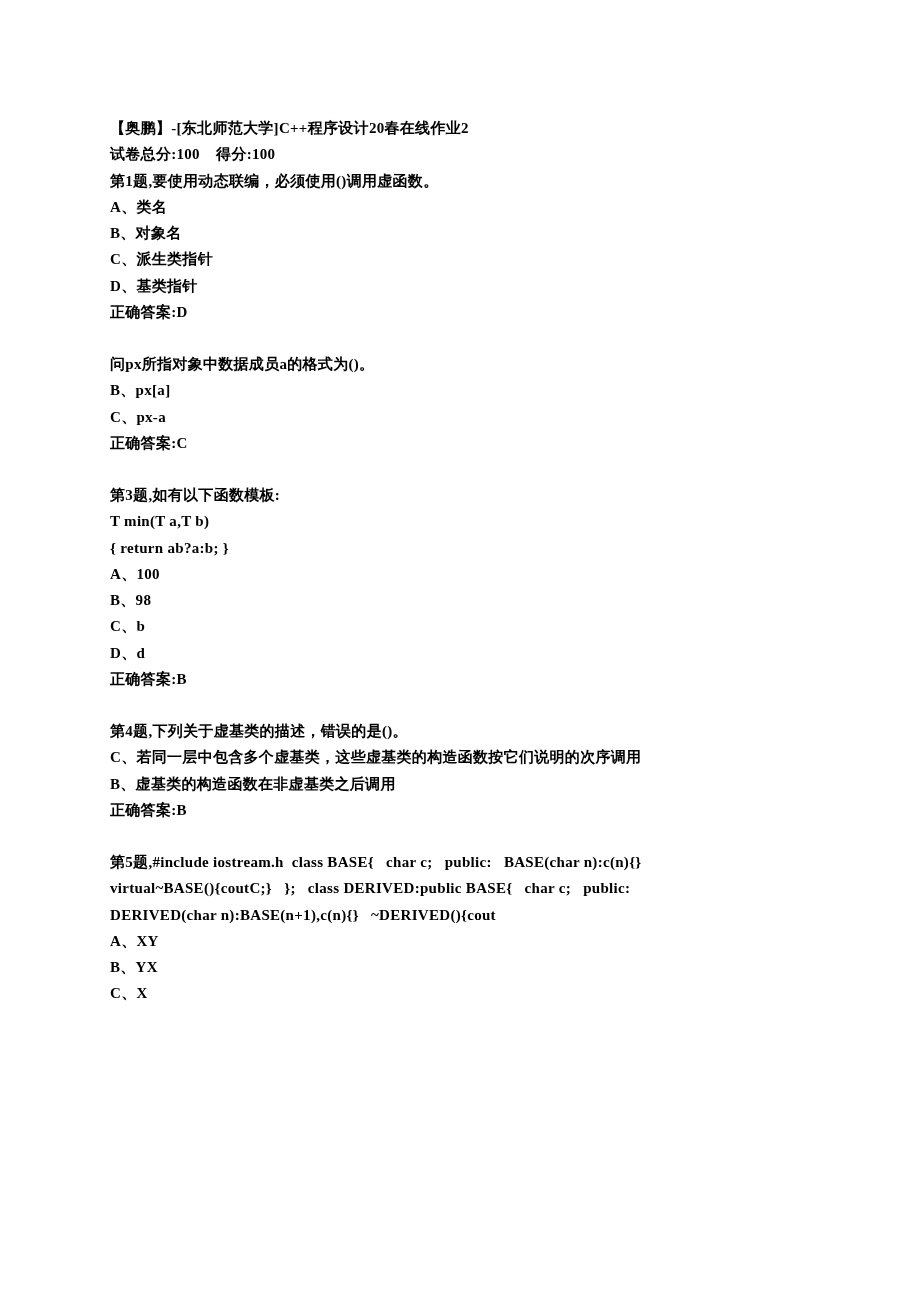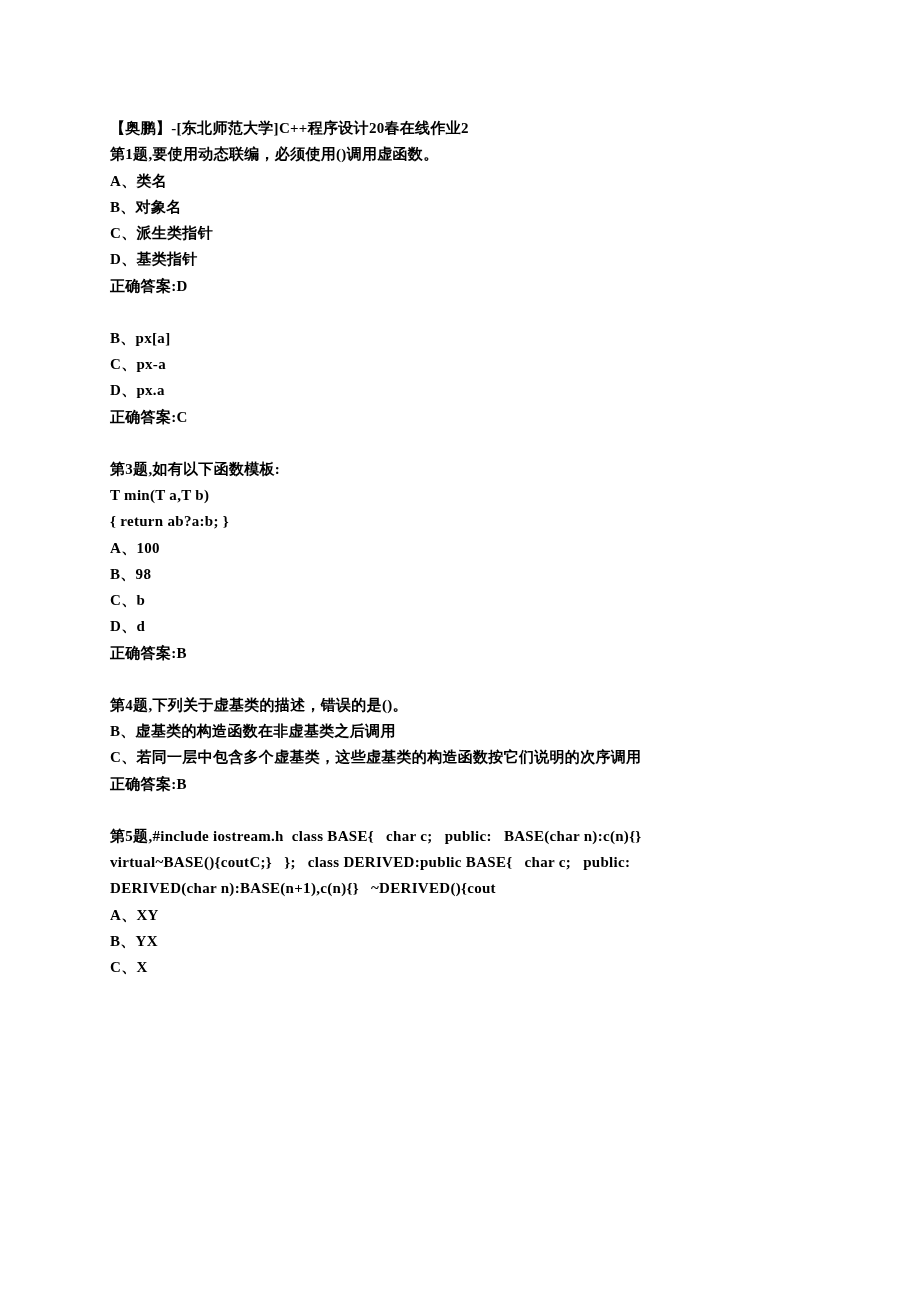--- a/index.html
+++ b/index.html
@@ -19,50 +19,51 @@
   div[data-name="text-line"],
   div[data-name="option-line"],
   div[data-name="answer-line"],
   div[data-name="code-line"] { white-space: pre-wrap; }
 </style>
 </head>
 <body>
 
 <div class="block" data-name="header-block">
   <div data-name="text-line">【奥鹏】-[东北师范大学]C++程序设计20春在线作业2</div>
+  <div data-name="text-line">试卷总分:100    得分:100</div>
   <div data-name="text-line">第1题,要使用动态联编，必须使用()调用虚函数。</div>
   <div data-name="option-line">A、类名</div>
   <div data-name="option-line">B、对象名</div>
   <div data-name="option-line">C、派生类指针</div>
   <div data-name="option-line">D、基类指针</div>
   <div data-name="answer-line">正确答案:D</div>
 </div>
 
 <div class="block" data-name="question-block">
+  <div data-name="text-line">问px所指对象中数据成员a的格式为()。</div>
   <div data-name="option-line">B、px[a]</div>
   <div data-name="option-line">C、px-a</div>
-  <div data-name="option-line">D、px.a</div>
   <div data-name="answer-line">正确答案:C</div>
 </div>
 
 <div class="block" data-name="question-block">
   <div data-name="text-line">第3题,如有以下函数模板:</div>
   <div data-name="code-line">T min(T a,T b)</div>
   <div data-name="code-line">{ return ab?a:b; }</div>
   <div data-name="option-line">A、100</div>
   <div data-name="option-line">B、98</div>
   <div data-name="option-line">C、b</div>
   <div data-name="option-line">D、d</div>
   <div data-name="answer-line">正确答案:B</div>
 </div>
 
 <div class="block" data-name="question-block">
   <div data-name="text-line">第4题,下列关于虚基类的描述，错误的是()。</div>
+  <div data-name="option-line">C、若同一层中包含多个虚基类，这些虚基类的构造函数按它们说明的次序调用</div>
   <div data-name="option-line">B、虚基类的构造函数在非虚基类之后调用</div>
-  <div data-name="option-line">C、若同一层中包含多个虚基类，这些虚基类的构造函数按它们说明的次序调用</div>
   <div data-name="answer-line">正确答案:B</div>
 </div>
 
 <div class="block" data-name="question-block">
   <div data-name="code-line">第5题,#include iostream.h  class BASE{   char c;   public:   BASE(char n):c(n){}   </div>
   <div data-name="code-line">virtual~BASE(){coutC;}   };   class DERIVED:public BASE{   char c;   public:   </div>
   <div data-name="code-line">DERIVED(char n):BASE(n+1),c(n){}   ~DERIVED(){cout</div>
   <div data-name="option-line">A、XY</div>
   <div data-name="option-line">B、YX</div>
   <div data-name="option-line">C、X</div>

